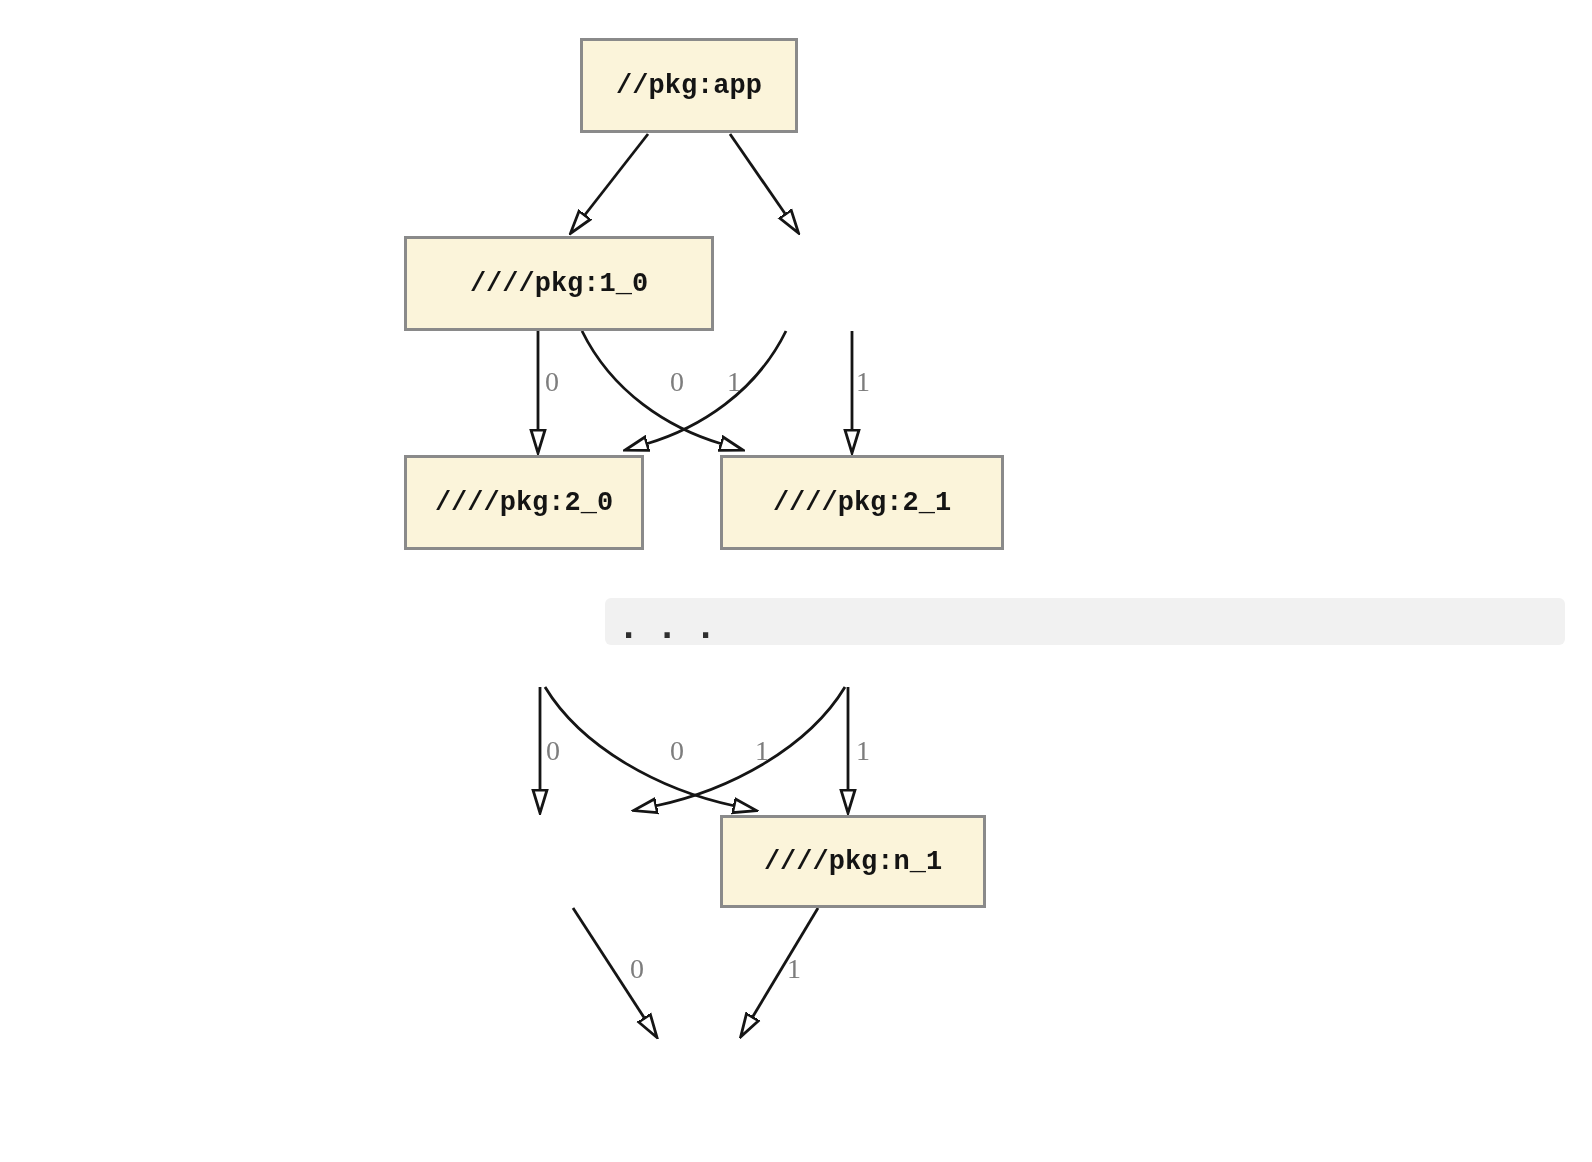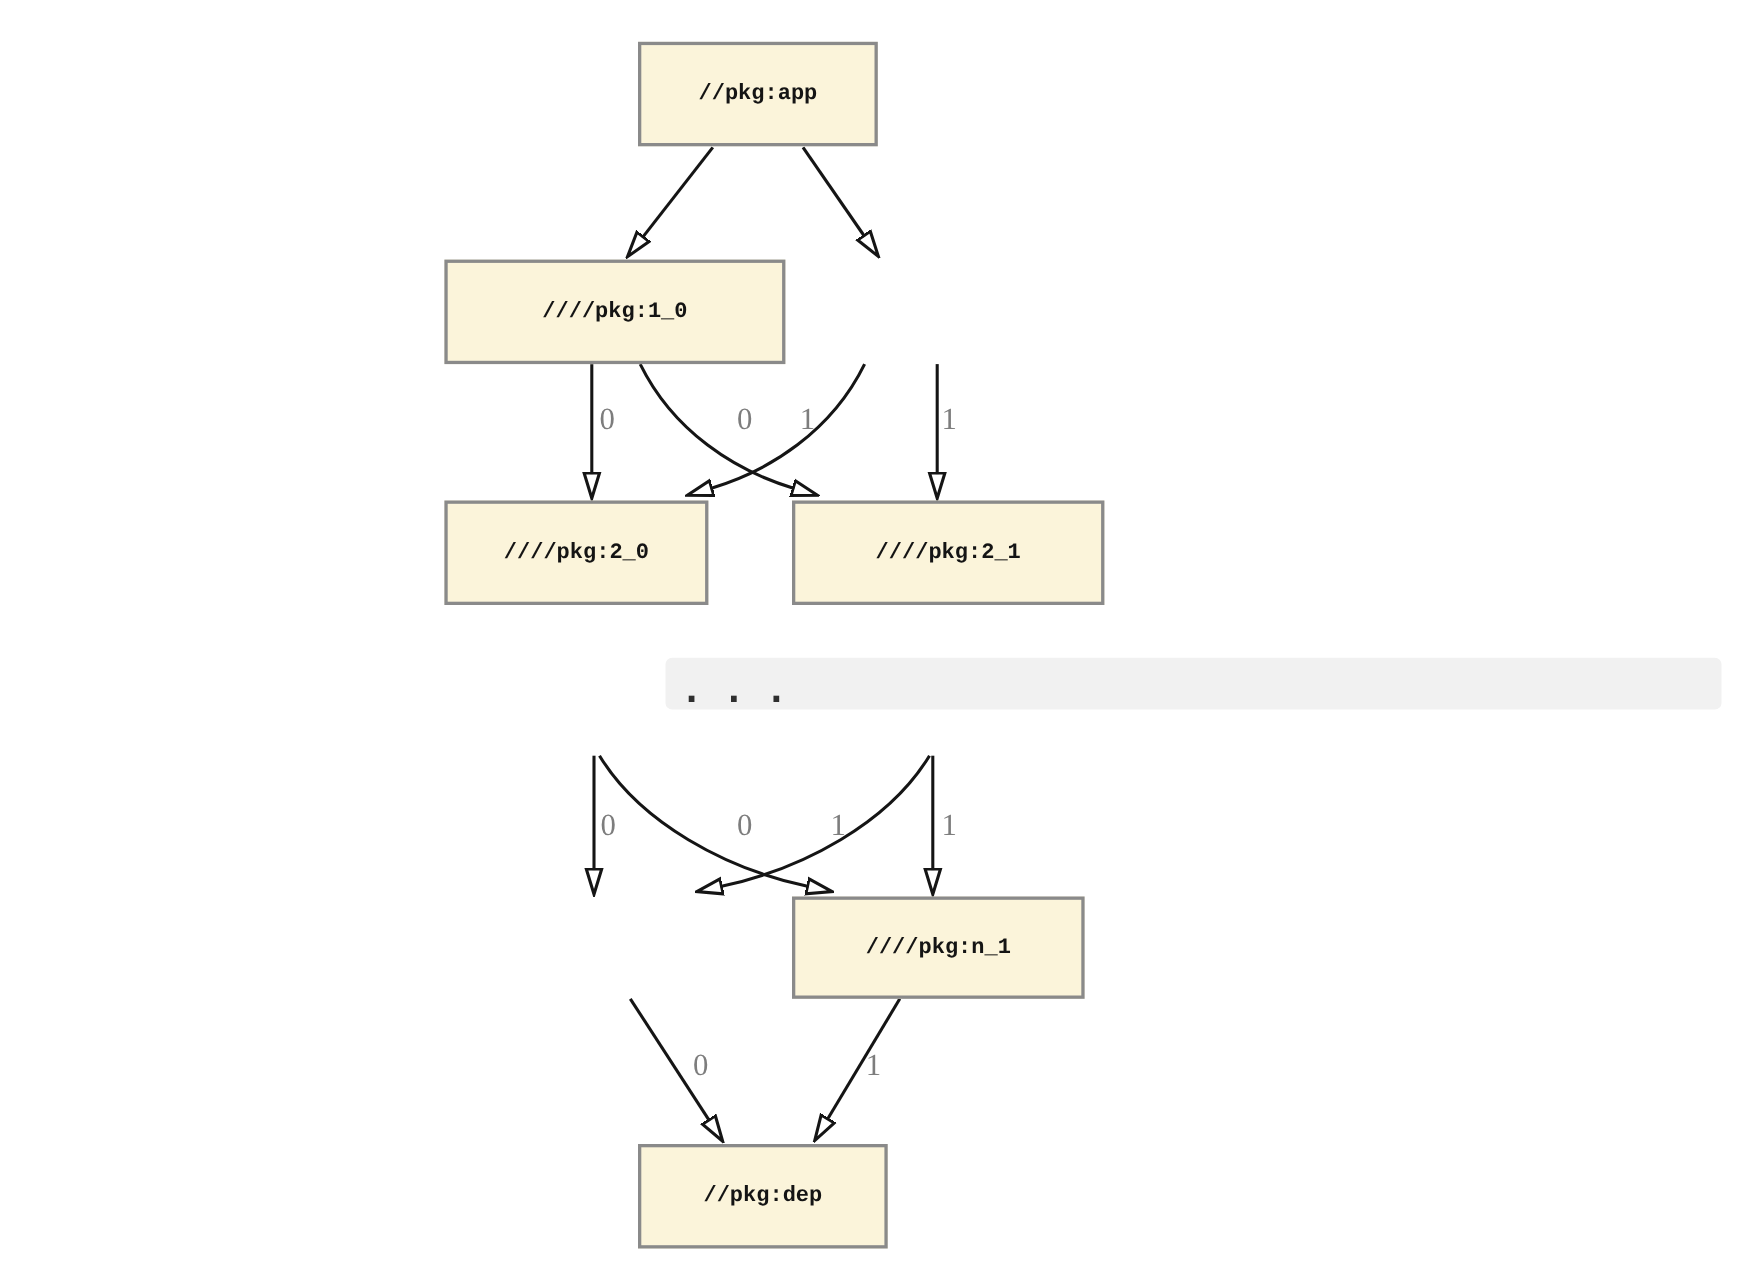--- a/index.html
+++ b/index.html
@@ -25,21 +25,21 @@
   .node{
     position:absolute;
     box-sizing:border-box;
     background:var(--node-fill);
     border:3px solid var(--node-border);
     display:flex;align-items:center;justify-content:center;
   }
   .node span{
     font-family:"Liberation Mono","DejaVu Sans Mono",monospace;
     font-weight:700;
-    font-size:20px;
+    font-size:27px;
     color:var(--node-text);
     white-space:pre;
   }
   .edge-label{
     position:absolute;
     font-family:"Liberation Serif","DejaVu Serif",serif;
     font-size:28px;
     line-height:1;
     color:var(--edge-label);
   }
@@ -104,23 +104,20 @@
 
   <div class="ellipsis-band">
     <span>. . .</span>
   </div>
 
 
   <div class="node" style="left:720px;top:815px;width:266px;height:93px">
     <span>////pkg:n_1</span>
   </div>
 
-  <div class="node" style="left:580px;top:1040px;width:227px;height:95px">
-    <span>//pkg:dep</span>
-  </div>
 
   <span class="edge-label" style="left:545px;top:368px">0</span>
   <span class="edge-label" style="left:670px;top:368px">0</span>
   <span class="edge-label" style="left:727px;top:368px">1</span>
   <span class="edge-label" style="left:856px;top:368px">1</span>
 
   <span class="edge-label" style="left:546px;top:737px">0</span>
   <span class="edge-label" style="left:670px;top:737px">0</span>
   <span class="edge-label" style="left:755px;top:737px">1</span>
   <span class="edge-label" style="left:856px;top:737px">1</span>

